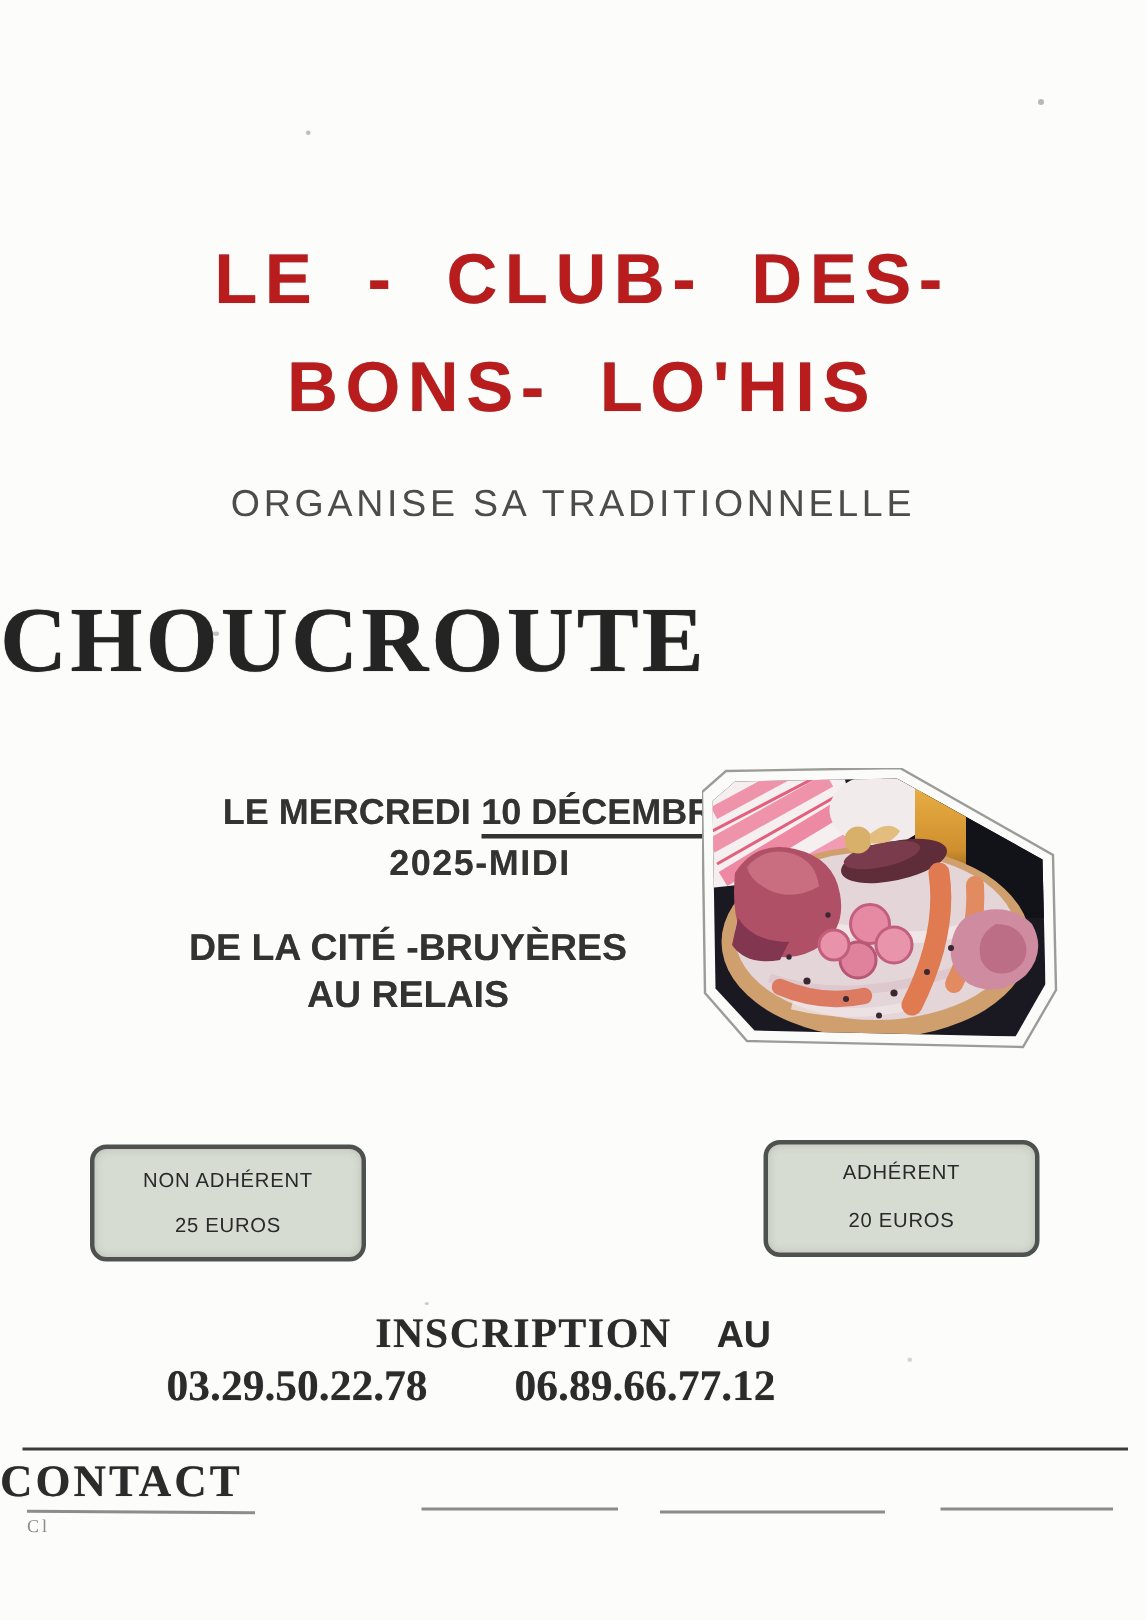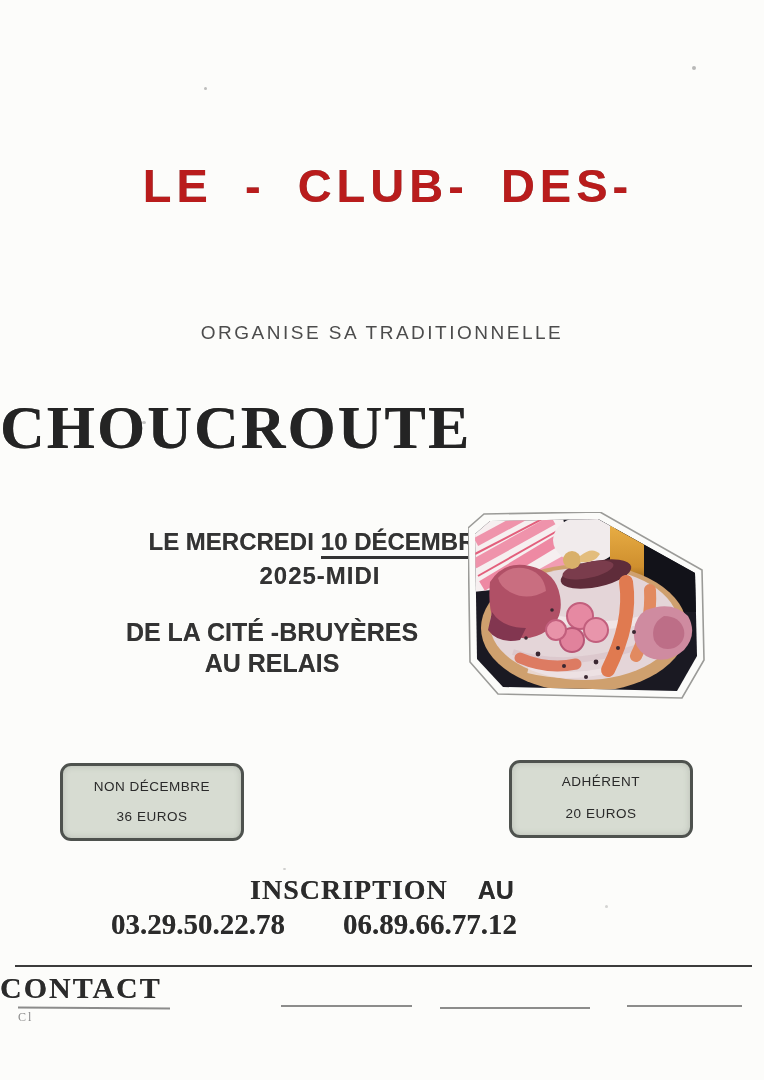--- a/index.html
+++ b/index.html
@@ -11,21 +11,21 @@
   
   .club-title{
     position:absolute;top:150px;left:0;width:764px;text-align:center;
     font-weight:bold;font-size:47px;line-height:72px;
     letter-spacing:5px;word-spacing:14px;color:#b91c1c;
     padding-left:12px;box-sizing:border-box;
     text-shadow:0 0 .5px rgba(40,40,40,.55);
   }
   .subtitle{
     position:absolute;top:322px;left:0;width:764px;text-align:center;
-    font-size:19px;font-weight:400;letter-spacing:2.5px;color:#4c4c4c;
+    font-size:25px;font-weight:400;letter-spacing:2.5px;color:#4c4c4c;
     box-sizing:border-box;
   }
   .event-title{
     position:absolute;top:392px;left:0;width:764px;
     font-family:"Liberation Serif",serif;font-weight:bold;
     font-size:62px;letter-spacing:2px;color:#242424;
     text-shadow:0 0 .6px rgba(20,20,20,.6);
   }
   
   .date-block{
@@ -99,20 +99,21 @@
 <div class="page">
 
   <div class="speck sp1"></div>
   <div class="speck sp2"></div>
   <div class="speck sp3"></div>
   <div class="speck sp4"></div>
   <div class="speck sp5"></div>
 
   <div class="club-title">
     <div>LE - CLUB- DES-</div>
+    <div>BONS- LO'HIS</div>
   </div>
 
   <div class="subtitle">ORGANISE SA TRADITIONNELLE</div>
 
   <div class="event-title">CHOUCROUTE</div>
 
   <div class="date-block">
     <div class="date-line1">
       <span class="pre">LE MERCREDI</span><span class="u">10 DÉCEMBRE</span>
     </div>
@@ -202,22 +203,22 @@
             <circle cx="58" cy="126" r="1.8"></circle>
             <circle cx="166" cy="120" r="2"></circle>
           <circle cx="118" cy="165" r="2"></circle>
             <circle cx="84" cy="98" r="1.8"></circle>
         </g>
       </g>
     </svg>
   </div>
 
   <div class="price-box box-left">
-    <div class="lbl">NON DÉCEMBRE</div>
-    <div class="prc">36 EUROS</div>
+    <div class="lbl">NON ADHÉRENT</div>
+    <div class="prc">25 EUROS</div>
   </div>
   <div class="price-box box-right">
     <div class="lbl">ADHÉRENT</div>
     <div class="prc">20 EUROS</div>
   </div>
 
   <div class="inscription">
     <span class="w1">INSCRIPTION</span><span class="w2">AU</span>
   </div>
   <div class="phones">

